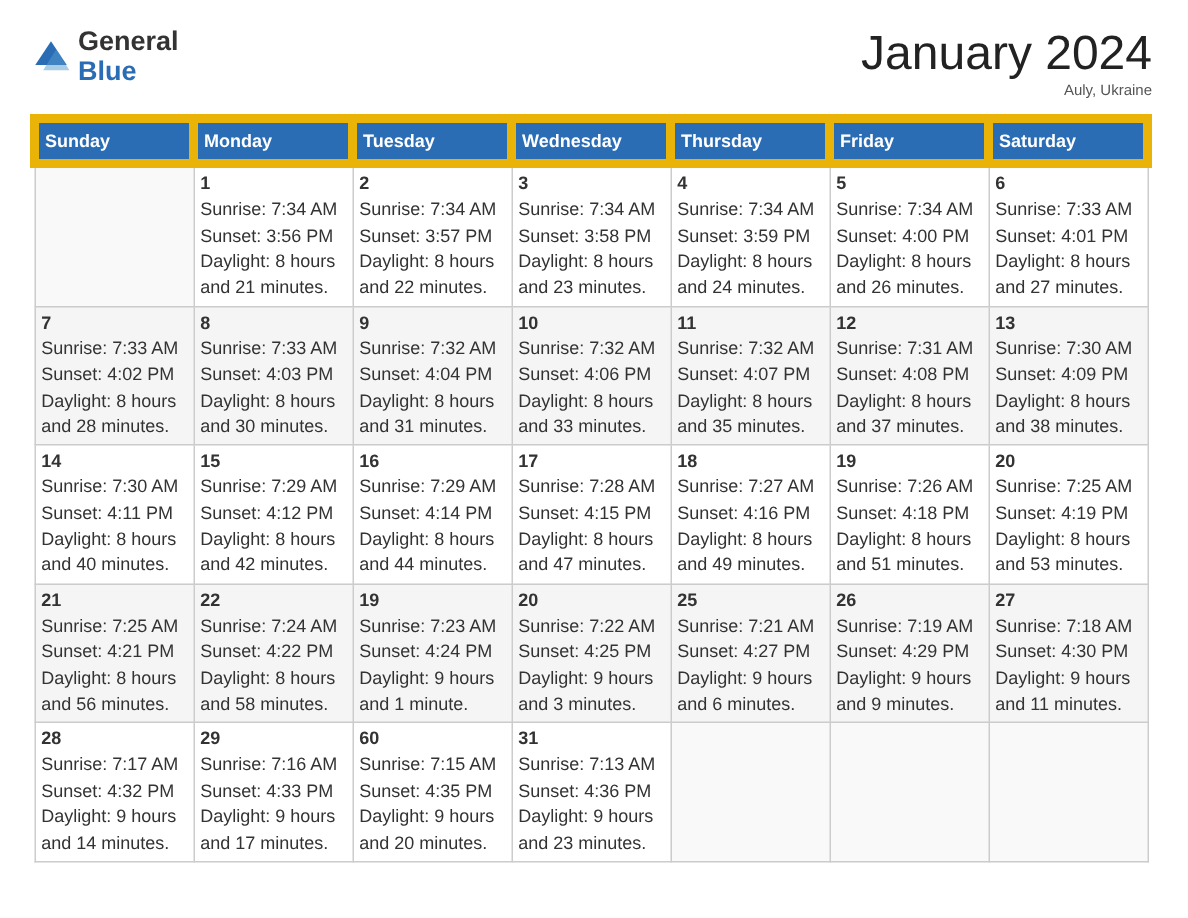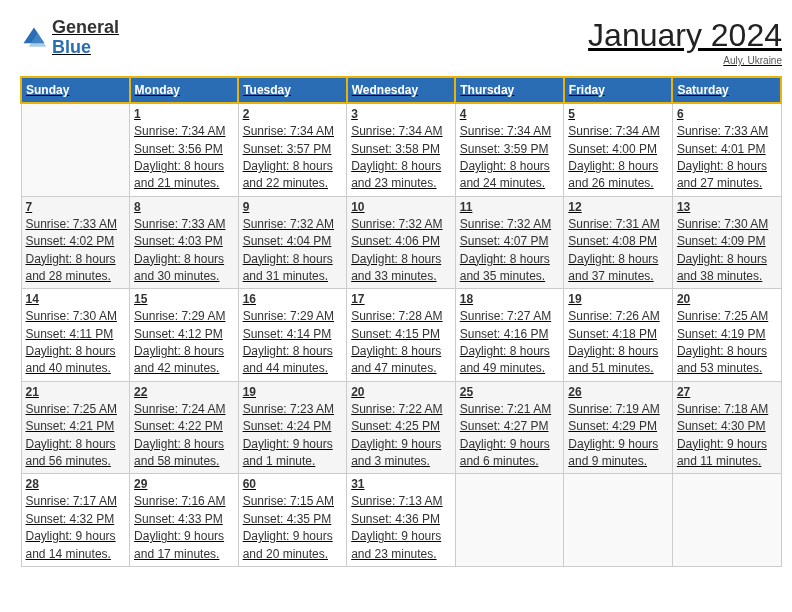--- a/index.html
+++ b/index.html
@@ -6,23 +6,22 @@
     body {
       font-family: Arial, sans-serif;
       background: #fff;
       width: 792px;
       height: 612px;
       overflow: hidden;
     }
     .page {
       width: 792px;
       height: 612px;
-      padding: 18px 10px 12px 20px;
-      background: #fff;
-      text-decoration: underline;
+      padding: 18px 24px 12px 20px;
+      background: #fff;
     }
     .header {
       display: flex;
       justify-content: space-between;
       align-items: flex-start;
       margin-bottom: 10px;
     }
     .logo {
       display: flex;
       align-items: center;
@@ -59,21 +58,21 @@
       border-collapse: collapse;
       table-layout: fixed;
     }
     .calendar th {
       background: #2a6db5;
       color: #fff;
       font-size: 12px;
       font-weight: bold;
       padding: 5px 4px;
       text-align: left;
-      border: 2px solid #eab308;
+      border: 6px solid #eab308;
     }
     .calendar td {
       border: 1px solid #ccc;
       vertical-align: top;
       padding: 3px 4px 3px 4px;
       font-size: 10px;
       color: #333;
       height: 88px;
       background: #fff;
     }

